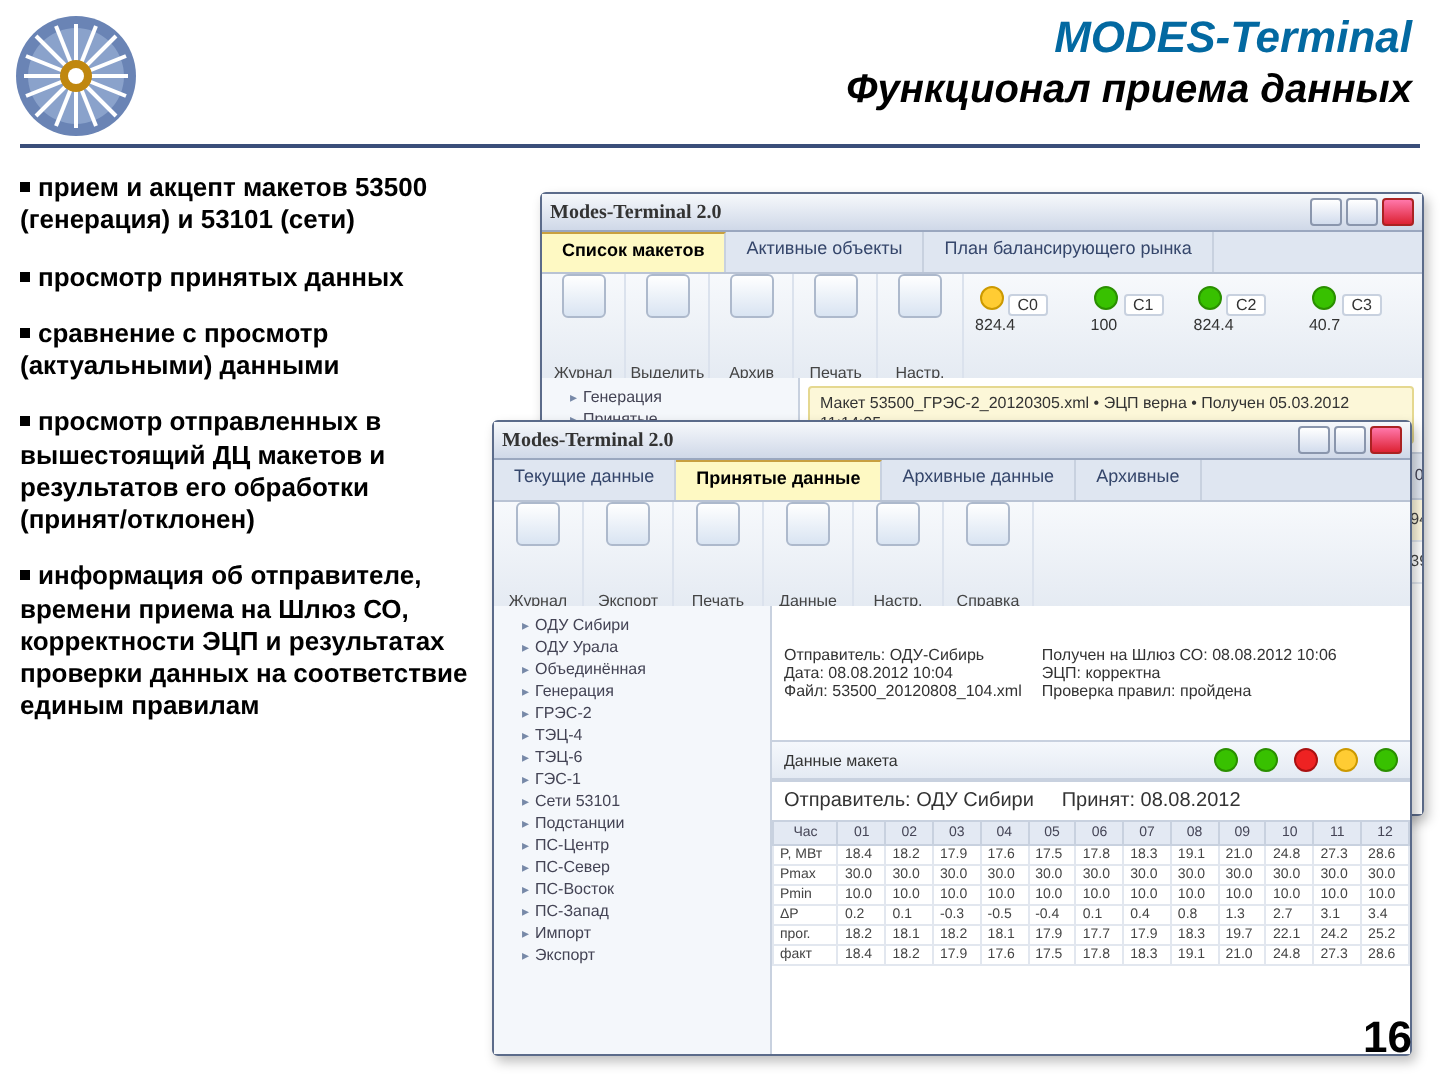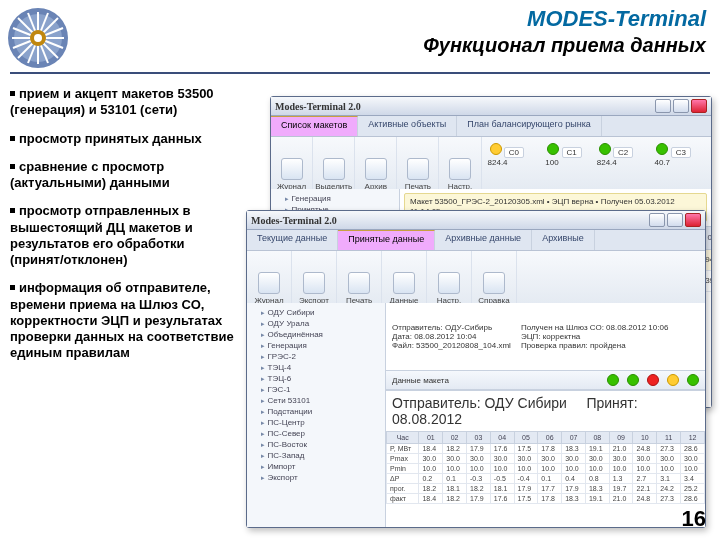--- a/index.html
+++ b/index.html
@@ -13,42 +13,42 @@
 .bullets{position:absolute;left:10px;top:86px;width:230px;font:bold 13px Arial;color:#000}
 .bullets p{margin:0 0 12px 0;line-height:1.25}
 .bullets .sq{display:inline-block;width:5px;height:5px;background:#000;vertical-align:middle;margin-right:4px;position:relative;top:-1px}
 .shots{position:absolute;left:246px;top:96px;width:466px;height:430px}
 .win{position:absolute;border:1px solid #5b6b8a;background:#e9edf3;border-radius:3px;box-shadow:2px 3px 6px rgba(0,0,0,0.25);font:9px Tahoma,sans-serif;color:#333}
 .win .titlebar{height:18px;background:linear-gradient(#f6f8fb,#cfd8e8);border-bottom:1px solid #9aa7bf;display:flex;align-items:center;padding:0 4px;font:bold 10px Tahoma}
 .win .tb-btns{margin-left:auto;display:flex;gap:2px}
 .tb-btns span{width:14px;height:12px;border:1px solid #8a96ad;background:linear-gradient(#fff,#d2dced);border-radius:2px;display:inline-block}
 .tb-btns .close{background:linear-gradient(#f7a,#d23);border-color:#a22}
 .ribbon{height:54px;background:linear-gradient(#f7f9fc,#e4eaf2);border-bottom:1px solid #b9c3d4;display:flex}
-.rbtn{width:44px;border-right:1px solid #dbe2ed;display:flex;flex-direction:column;align-items:center;justify-content:flex-end;gap:2px;font-size:8px;color:#444;text-align:center}
+.rbtn{width:44px;border-right:1px solid #dbe2ed;display:flex;flex-direction:column;align-items:center;justify-content:space-between;gap:2px;font-size:8px;color:#444;text-align:center}
 .rbtn .ic{width:20px;height:20px;border:1px solid #adb9cc;background:linear-gradient(#fff,#d9e4f2);border-radius:3px}
 .tabs{height:20px;display:flex;border-bottom:1px solid #b9c3d4;background:#dfe6f1;font-size:9px}
 .tab{padding:3px 10px;border-right:1px solid #c8d1df;color:#35466b}
-.tab.active{background:#f0abfc;color:#000;font-weight:normal;border-top:1px solid #c8a040}
+.tab.active{background:#fef9c3;color:#000;font-weight:bold;border-top:1px solid #c8a040}
 .body{position:absolute;left:0;right:0;top:92px;bottom:0;display:flex;background:#fff}
 .tree{width:120px;border-right:1px solid #c8d1df;background:#f4f7fb;overflow:hidden;font-size:8px;padding:4px;color:#445}
 .tree .node{padding:1px 0 1px 10px;white-space:nowrap}
 .tree .node::before{content:"▸";color:#7789a8;margin-right:3px;font-size:7px}
 .content{flex:1;overflow:hidden;position:relative}
 .grid{width:100%;font-size:8px;border-collapse:collapse}
 .grid th{background:#e3e9f3;border:1px solid #c8d1df;padding:2px 3px;color:#445;font-weight:normal}
 .grid td{border:1px solid #e2e7ef;padding:1px 3px;color:#444}
 .row-hi{background:#fff9e0}
 .info{background:#fcf7d8;border:1px solid #e5d890;padding:3px 5px;margin:4px;font-size:8px;line-height:1.3;border-radius:2px}
 .toolbar2{height:18px;background:linear-gradient(#f5f8fc,#e4eaf3);border-bottom:1px solid #c8d1df;display:flex;align-items:center;gap:6px;padding:0 6px;font-size:8px}
 .dot{width:10px;height:10px;border-radius:50%;display:inline-block;margin-left:2px}
 .dot.g{background:#38c100;border:1px solid #2a8f00}
 .dot.r{background:#e22;border:1px solid #a11}
 .dot.y{background:#ffcc33;border:1px solid #cc9900}
 .pill{display:inline-block;padding:0 4px;background:#fff;border:1px solid #c8d1df;border-radius:2px}
-.mini-section{border-top:1px solid #c8d1df;padding:4px 6px;font-size:14px}
+.mini-section{border-top:1px solid #c8d1df;padding:4px 6px;font-size:10px}
 .page-number{position:absolute;right:14px;bottom:8px;font:bold 22px Arial;color:#000}
 </style>
 </head>
 <body>
 
 <div class="slide">
   <div class="logo">
     <svg viewBox="0 0 64 64">
         <circle cx="32" cy="32" r="30" fill="#6a84b5"></circle>
         <circle cx="32" cy="32" r="24" fill="#8aa2cb"></circle>

